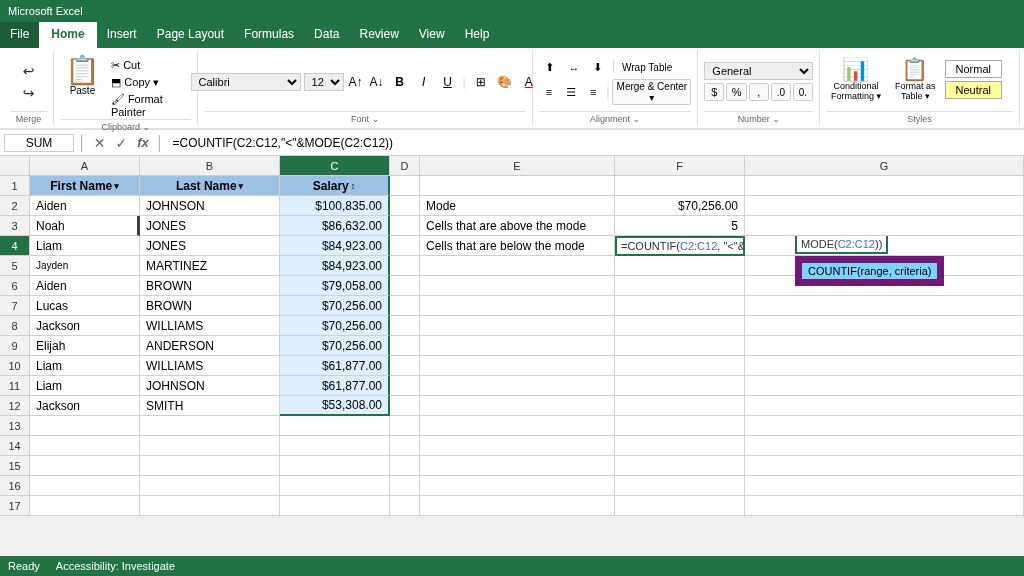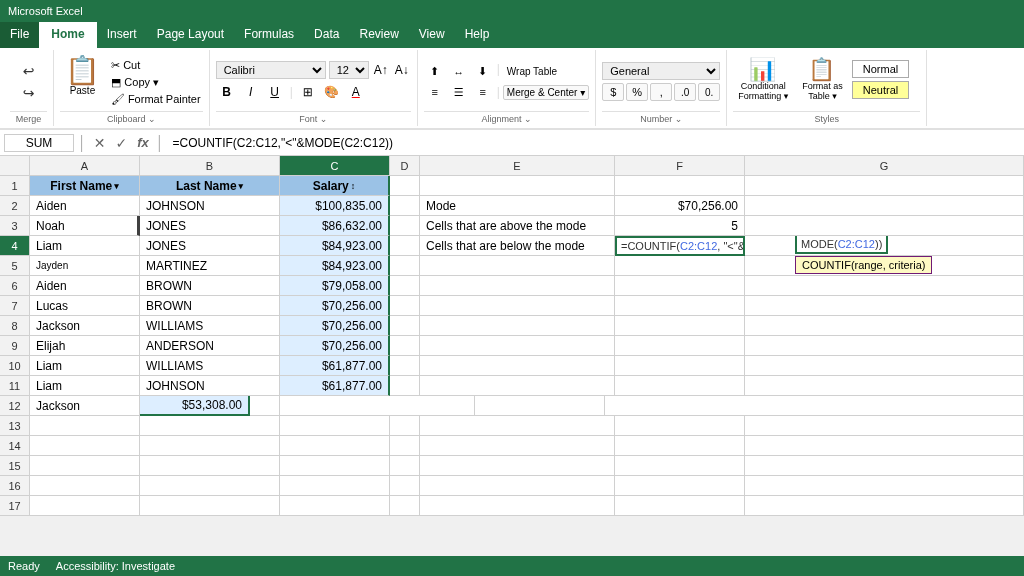--- a/index.html
+++ b/index.html
@@ -43,21 +43,21 @@
       <div style="display:flex; flex-direction:column; gap:2px; padding-top:4px;">
         <div style="display:flex; align-items:center; gap:2px; cursor:pointer; font-size:11px; padding:1px 2px;">✂ Cut</div>
         <div style="display:flex; align-items:center; gap:2px; cursor:pointer; font-size:11px; padding:1px 2px;">⬒ Copy ▾</div>
         <div style="display:flex; align-items:center; gap:2px; cursor:pointer; font-size:11px; padding:1px 2px;">🖌 Format Painter</div>
       </div>
     </div>
     <div style="font-size:9px; color:#666; border-top:1px solid #e0e0e0; width:100%; text-align:center; padding-top:2px;">Clipboard <span style="font-size:9px;">⌄</span></div>
   </div>
 
   <div style="display:flex; flex-direction:column; padding:2px 6px; border-right:1px solid #e0e0e0; justify-content:space-between; min-width:180px;">
-    <div style="display:flex; flex-direction:column; gap:3px; flex:1; justify-content:center;">
+    <div style="display:flex; gap:3px; flex:1; justify-content:center;">
       <div style="display:flex; gap:3px; align-items:center;">
         <select style="border:1px solid #ccc; padding:1px 3px; font-size:11px; width:110px;"><option>Calibri</option></select>
         <select style="border:1px solid #ccc; padding:1px 3px; font-size:11px; width:40px;"><option>12</option></select>
         <button style="border:1px solid transparent; background:transparent; cursor:pointer; font-size:12px; padding:1px;">A↑</button>
         <button style="border:1px solid transparent; background:transparent; cursor:pointer; font-size:12px; padding:1px;">A↓</button>
       </div>
       <div style="display:flex; gap:2px; align-items:center;">
         <button style="width:22px; height:20px; border:1px solid transparent; background:transparent; cursor:pointer; font-weight:bold; font-size:12px; border-radius:2px;">B</button>
         <button style="width:22px; height:20px; border:1px solid transparent; background:transparent; cursor:pointer; font-style:italic; font-size:12px; border-radius:2px;">I</button>
         <button style="width:22px; height:20px; border:1px solid transparent; background:transparent; cursor:pointer; text-decoration:underline; font-size:12px; border-radius:2px;">U</button>
@@ -195,21 +195,21 @@
           <span style="color:#4169e1; font-size:11px;">C2:C12</span>
           <span style="color:#333; font-size:11px;">, "&lt;"&amp;</span>
     </div>
     <div style="flex:1; border-right:1px solid #d0d0d0; border-bottom:1px solid #d0d0d0; height:20px; background:white;"></div>
 
     <div style="position:absolute; left:795px; top:0; background:white; border:2px solid #217346; border-top:none; padding:2px 4px; font-size:11px; z-index:10; white-space:nowrap;">
       <span style="color:#333;">MODE(</span><span style="color:#4169e1;">C2:C12</span><span style="color:#333;">))</span>
     </div>
   </div>
 
-  <div style="position:absolute; left:795px; top:80px; background:#fef9c3; border:1px solid #701a75; padding:2px 6px; font-size:11px; z-index:10; white-space:nowrap;">
+  <div style="position:absolute; left:795px; top:80px; background:#7dd3fc; border:7px solid #701a75; padding:2px 6px; font-size:11px; z-index:10; white-space:nowrap;">
     <span>COUNTIF(range, criteria)</span>
   </div>
 
   <div style="display:flex; height:20px;">
     <div style="width:30px; min-width:30px; background:#f2f2f2; border-right:1px solid #d0d0d0; border-bottom:1px solid #d0d0d0; display:flex; align-items:center; justify-content:center; font-size:11px; color:#333;">5</div>
     <div style="width:110px; min-width:110px; border-right:1px solid #d0d0d0; border-bottom:1px solid #d0d0d0; height:20px; display:flex; align-items:center; padding:0 6px; font-size:10px; background:white; overflow:hidden; white-space:nowrap;">Jayden</div>
     <div style="width:140px; min-width:140px; border-right:1px solid #d0d0d0; border-bottom:1px solid #d0d0d0; height:20px; display:flex; align-items:center; padding:0 6px; font-size:12px; background:white; overflow:hidden; white-space:nowrap;">MARTINEZ</div>
     <div style="width:110px; min-width:110px; border-right:2px solid #217346; border-bottom:1px solid #d0d0d0; height:20px; display:flex; align-items:center; justify-content:flex-end; padding:0 6px; font-size:12px; background:#ddeeff; overflow:hidden; white-space:nowrap;">$84,923.00</div>
     <div style="width:30px; min-width:30px; border-right:1px solid #d0d0d0; border-bottom:1px solid #d0d0d0; height:20px; background:white;"></div>
     <div style="width:195px; min-width:195px; border-right:1px solid #d0d0d0; border-bottom:1px solid #d0d0d0; height:20px; background:white;"></div>
@@ -279,20 +279,21 @@
     <div style="width:110px; min-width:110px; border-right:2px solid #217346; border-bottom:1px solid #d0d0d0; height:20px; display:flex; align-items:center; justify-content:flex-end; padding:0 6px; font-size:12px; background:#ddeeff; overflow:hidden; white-space:nowrap;">$61,877.00</div>
     <div style="width:30px; min-width:30px; border-right:1px solid #d0d0d0; border-bottom:1px solid #d0d0d0; height:20px; background:white;"></div>
     <div style="width:195px; min-width:195px; border-right:1px solid #d0d0d0; border-bottom:1px solid #d0d0d0; height:20px; background:white;"></div>
     <div style="width:130px; min-width:130px; border-right:1px solid #d0d0d0; border-bottom:1px solid #d0d0d0; height:20px; background:white;"></div>
     <div style="flex:1; border-right:1px solid #d0d0d0; border-bottom:1px solid #d0d0d0; height:20px; background:white;"></div>
   </div>
 
   <div style="display:flex; height:20px;">
     <div style="width:30px; min-width:30px; background:#f2f2f2; border-right:1px solid #d0d0d0; border-bottom:1px solid #d0d0d0; display:flex; align-items:center; justify-content:center; font-size:11px; color:#333;">12</div>
     <div style="width:110px; min-width:110px; border-right:1px solid #d0d0d0; border-bottom:1px solid #d0d0d0; height:20px; display:flex; align-items:center; padding:0 6px; font-size:12px; background:white; overflow:hidden; white-space:nowrap;">Jackson</div>
+    <div style="width:140px; min-width:140px; border-right:1px solid #d0d0d0; border-bottom:1px solid #d0d0d0; height:20px; display:flex; align-items:center; padding:0 6px; font-size:12px; background:white; overflow:hidden; white-space:nowrap;">SMITH</div>
     <div style="width:110px; min-width:110px; border-right:2px solid #217346; border-bottom:2px solid #217346; height:20px; display:flex; align-items:center; justify-content:flex-end; padding:0 6px; font-size:12px; background:#ddeeff; overflow:hidden; white-space:nowrap;">$53,308.00</div>
     <div style="width:30px; min-width:30px; border-right:1px solid #d0d0d0; border-bottom:1px solid #d0d0d0; height:20px; background:white;"></div>
     <div style="width:195px; min-width:195px; border-right:1px solid #d0d0d0; border-bottom:1px solid #d0d0d0; height:20px; background:white;"></div>
     <div style="width:130px; min-width:130px; border-right:1px solid #d0d0d0; border-bottom:1px solid #d0d0d0; height:20px; background:white;"></div>
     <div style="flex:1; border-right:1px solid #d0d0d0; border-bottom:1px solid #d0d0d0; height:20px; background:white;"></div>
   </div>
 
   <div style="display:flex; height:20px;">
     <div style="width:30px; min-width:30px; background:#f2f2f2; border-right:1px solid #d0d0d0; border-bottom:1px solid #d0d0d0; display:flex; align-items:center; justify-content:center; font-size:11px; color:#333;">13</div>
     <div style="width:110px; border-right:1px solid #d0d0d0; border-bottom:1px solid #d0d0d0; background:white;"></div>

